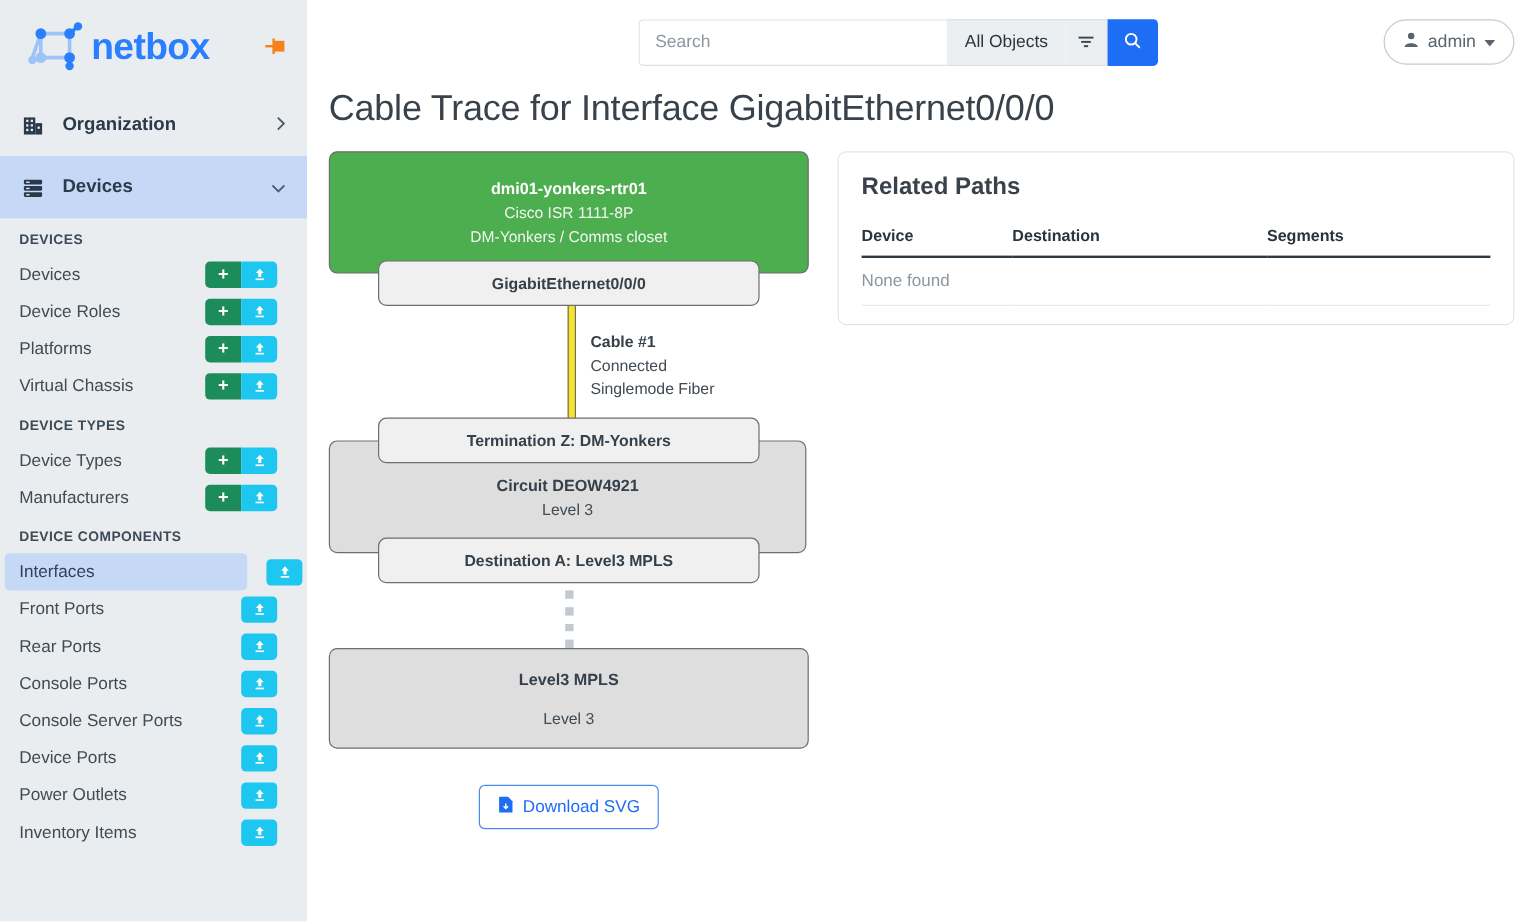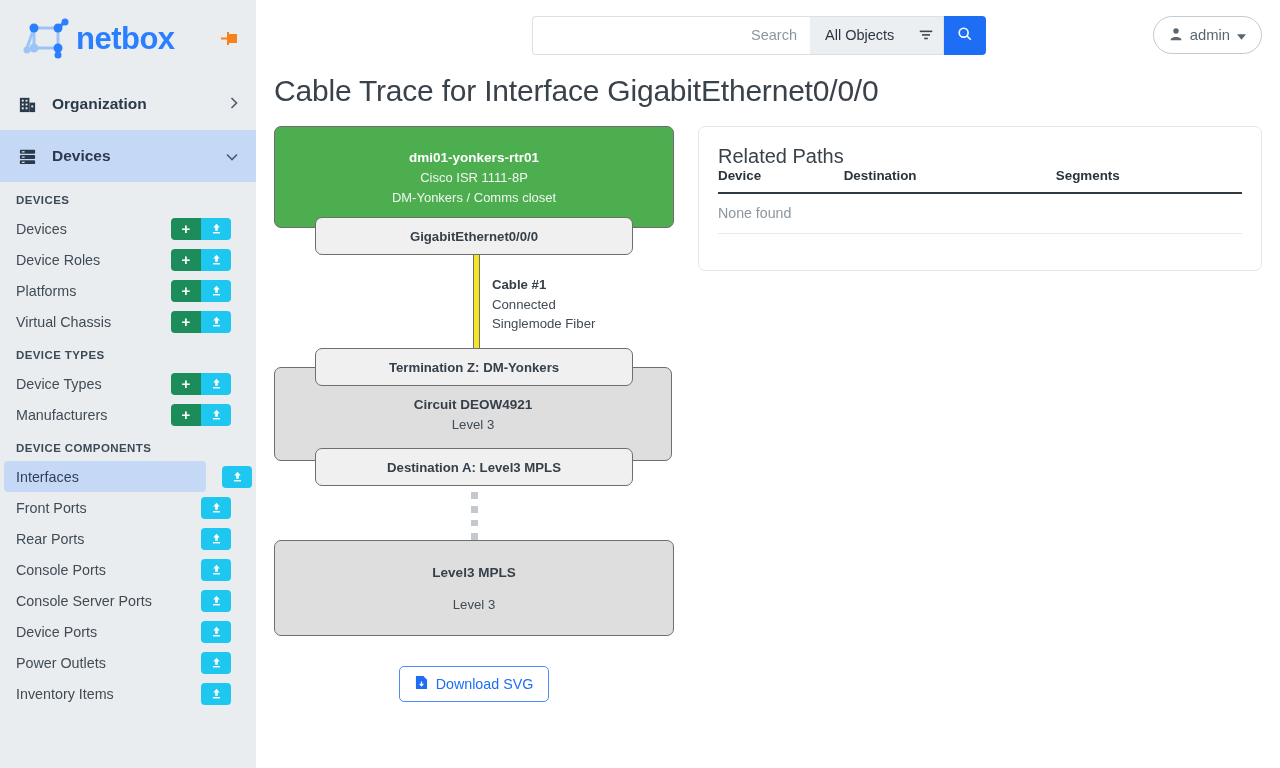--- a/index.html
+++ b/index.html
@@ -64,25 +64,24 @@
   .mini-btn.add { background: #1c8c5a; border-radius: 4px 0 0 4px; font-size: 15px; font-weight: 600; line-height: 1; }
   .mini-btn.imp { background: #1ec7f0; border-radius: 0 4px 4px 0; }
   .mini-btn.imp.solo { border-radius: 4px; }
 
   
   .main { flex: 1; height: 768px; position: relative; background: #fff; overflow: hidden; }
 
   .topbar { height: 70px; display: flex; align-items: center; padding: 0 18px; }
   .search-wrap { display: flex; margin-left: 258px; height: 39px; }
   .search-input {
-    width: 278px; border: 1px solid #dbe0e4; border-right: none;
+    width: 257px; border: 1px solid #dbe0e4; border-right: none;
     border-radius: 4px 0 0 4px; padding: 0 13px; font-size: 14.5px;
     color: #3b4651; background: #fff; outline: none;
     font-family: "Liberation Sans", sans-serif;
-    text-align: right;
   }
   .search-input::placeholder { color: #8d969e; }
   .scope-btn {
     background: #eceff1; border: 1px solid #dbe0e4; border-left: none; border-right: none;
     padding: 0 15px; display: flex; align-items: center;
     font-size: 14.5px; color: #2c3640; cursor: pointer;
   }
   .filter-btn {
     background: #eceff1; border: 1px solid #dbe0e4; border-left: none;
     width: 35px; display: flex; align-items: center; justify-content: center; cursor: pointer;
@@ -144,21 +143,21 @@
   .circuit-box .c1 { font-size: 13.5px; font-weight: 700; color: #36404a; }
   .circuit-box .c2 { font-size: 13.2px; color: #414b54; }
   .term-top { position: relative; z-index: 3; }
   .term-bot { position: relative; z-index: 3; margin-top: 62px; }
 
   .dots { height: 54px; display: flex; flex-direction: column; align-items: center;
           justify-content: center; gap: 7px; padding-top: 6px; }
   .dots i { width: 7px; height: 7px; background: #c3c9cf; display: block; }
 
   .node-pn {
-    background: #dedede; height: 96px;
+    background: #dedede; height: 84px;
     display: flex; flex-direction: column; align-items: center;
     justify-content: center; gap: 17px;
   }
   .node-pn .p1 { font-size: 13.5px; font-weight: 700; color: #36404a; }
   .node-pn .p2 { font-size: 13.2px; color: #414b54; }
 
   .dl-wrap { display: flex; justify-content: center; margin-top: 30px; }
   .dl-btn {
     border: 1px solid #4a8bf5; border-radius: 5px; background: #fff;
     color: #1d6ef5; font-size: 14.3px; padding: 8px 15px;
@@ -168,21 +167,21 @@
   .trace-done {
     text-align: center; font-size: 31px; color: #2d8a5a;
     margin-top: 30px; font-weight: 400;
   }
 
   
   .panel {
     flex: 1; border: 1px solid #e2e6ea; border-radius: 7px;
     background: #fff; padding: 18px 19px 22px 19px; height: 145px;
   }
-  .panel-title { font-size: 20px; color: #39424b; font-weight: 400; }
+  .panel-title { font-size: 20px; color: #39424b; font-weight: 700; margin-bottom: 21px; }
   .ptable { width: 100%; border-collapse: collapse; }
   .ptable th {
     text-align: left; font-size: 13.4px; font-weight: 700; color: #2b333b;
     padding-bottom: 9px; border-bottom: 2px solid #30393f;
   }
   .ptable td {
     font-size: 14.2px; color: #8d969e; padding: 11px 0 12px 0;
     border-bottom: 1px solid #e6eaed;
   }
 </style>

